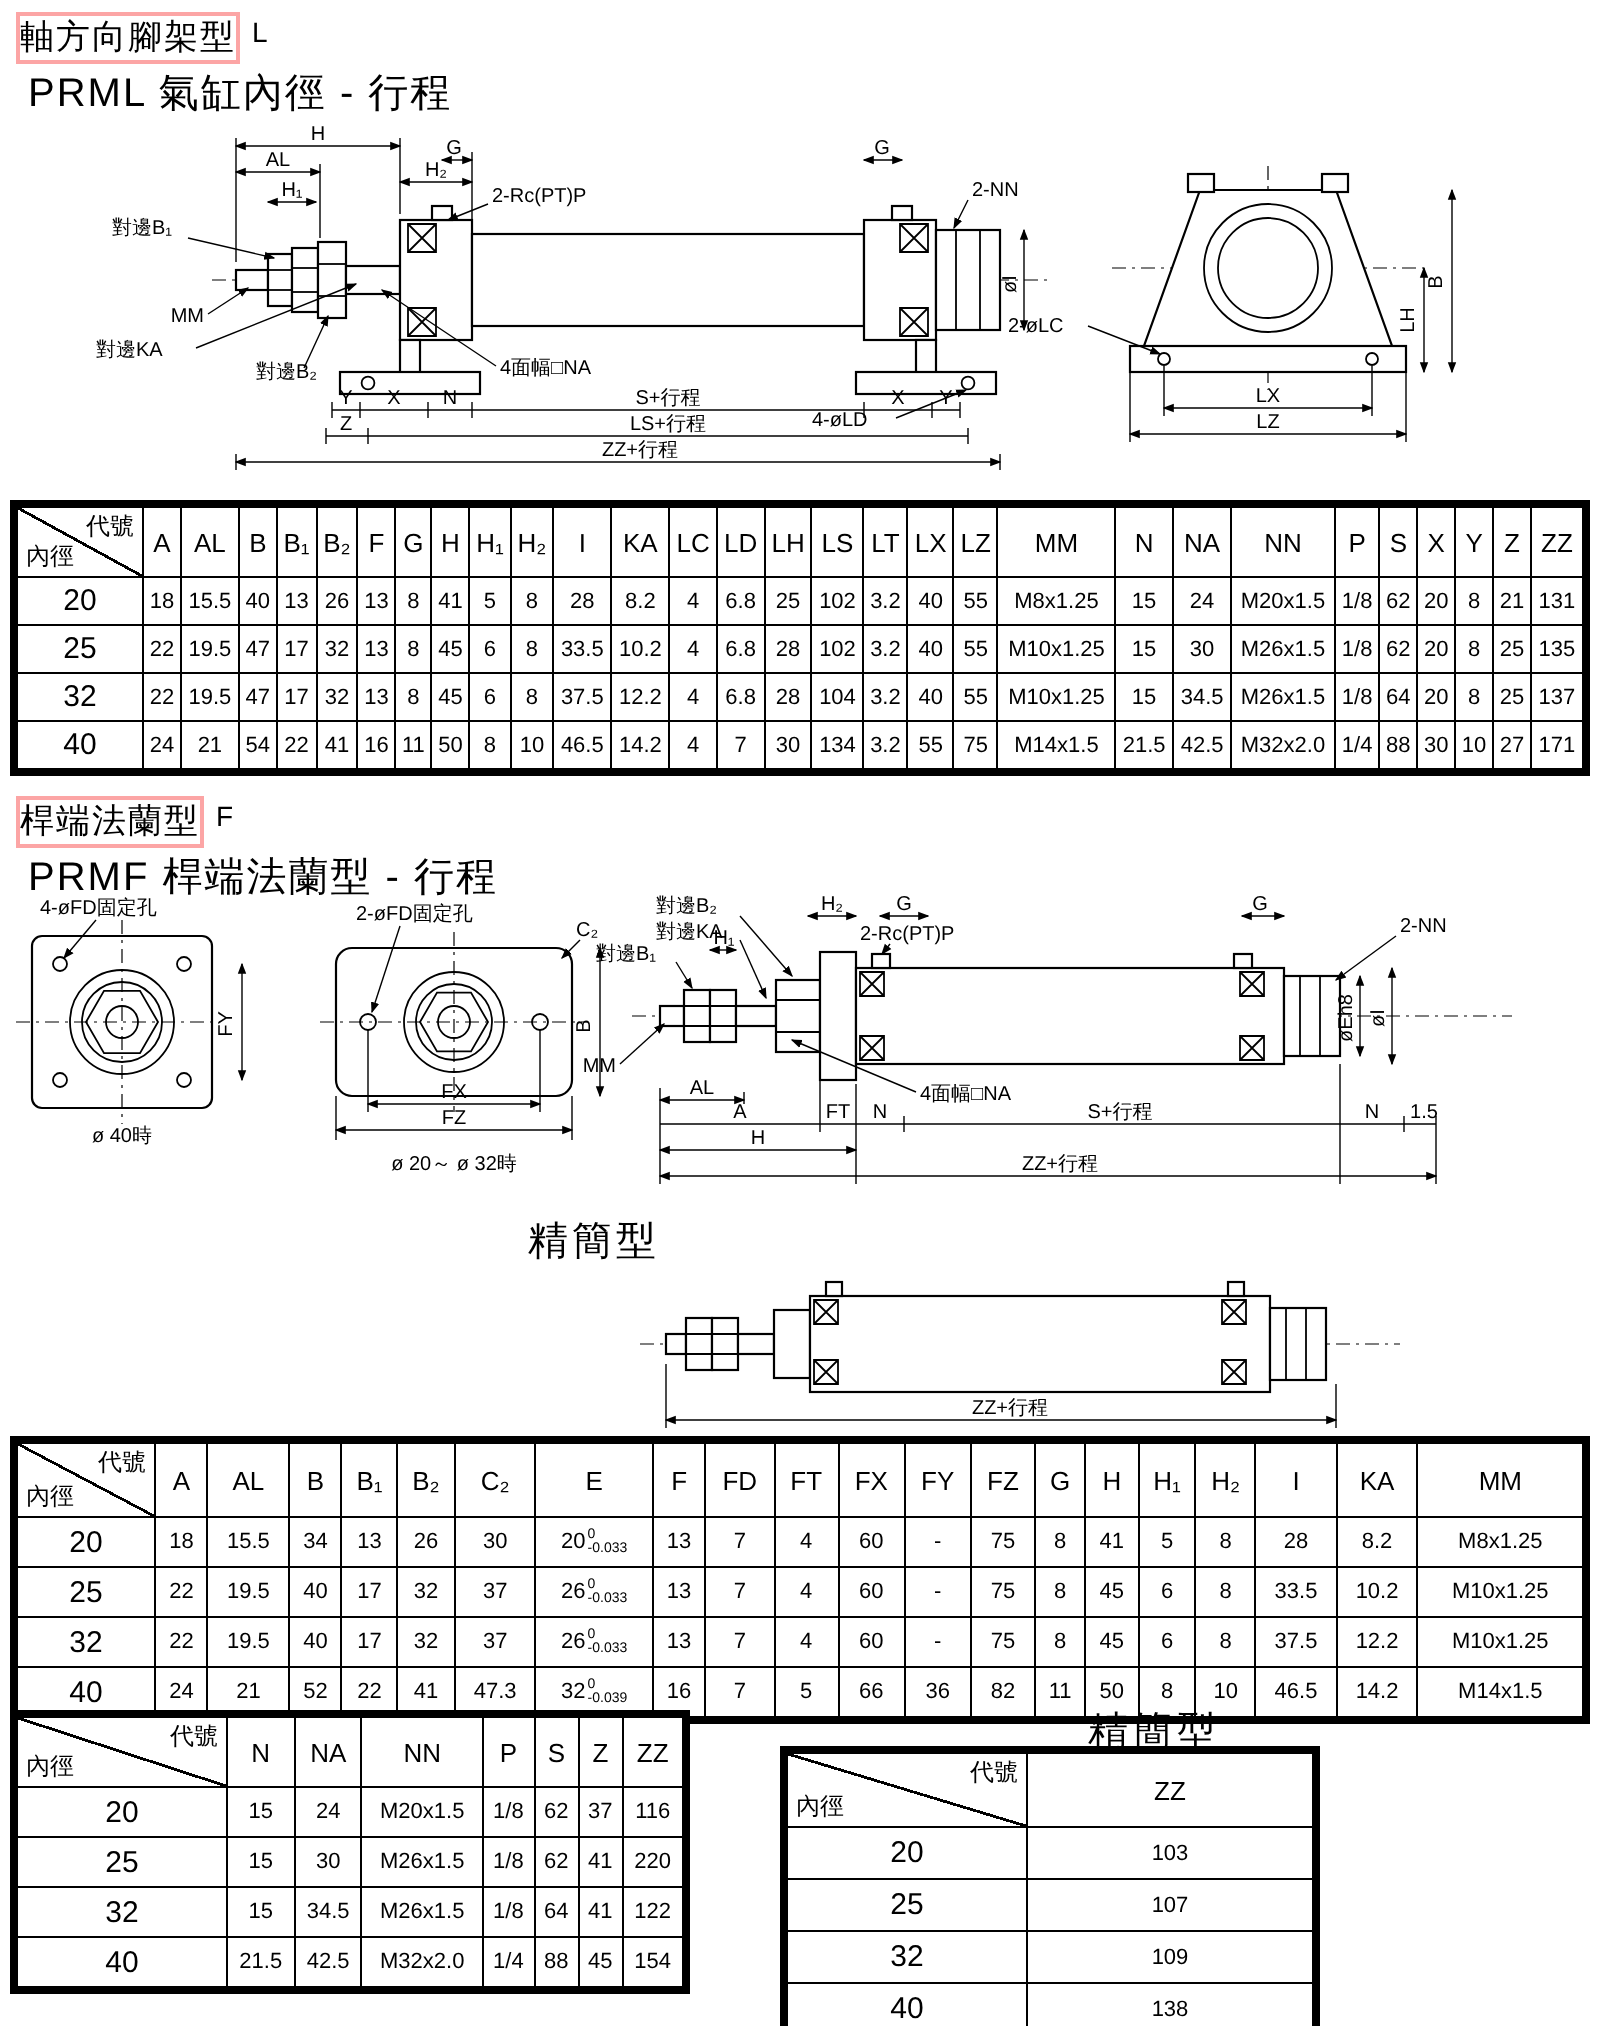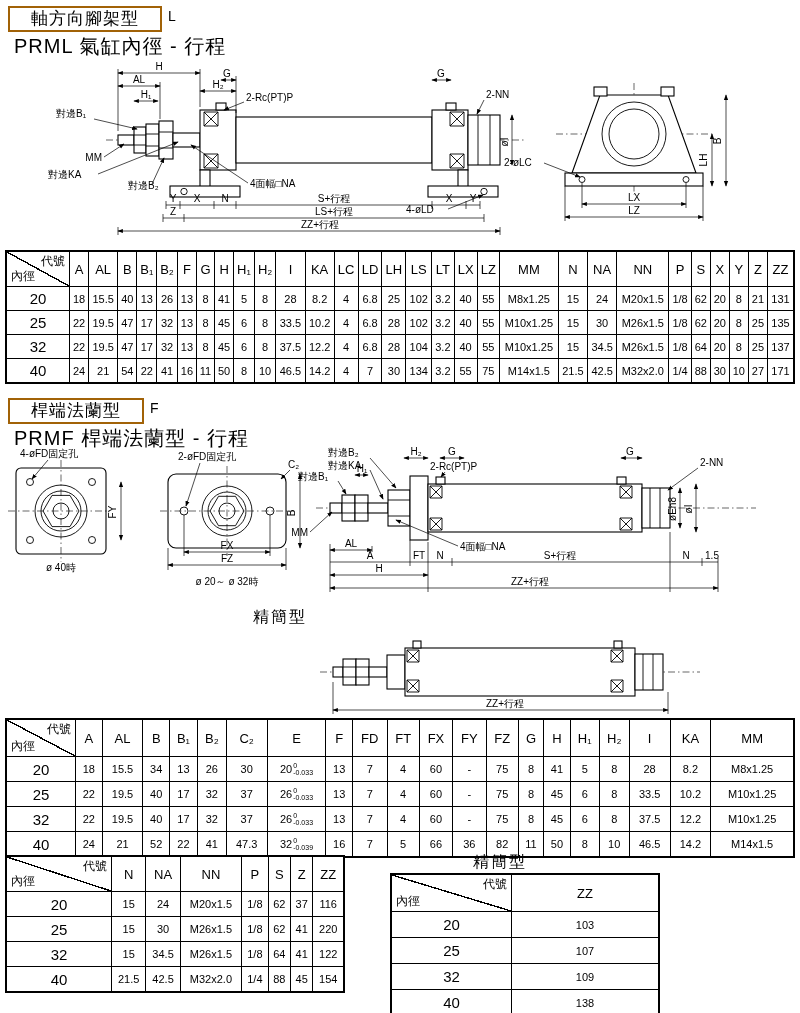--- a/index.html
+++ b/index.html
@@ -1,25 +1,25 @@
 <!DOCTYPE html>
 <html><head>
 <meta charset="utf-8">
 <style>
   html,body{margin:0;padding:0}
   body{width:800px;height:1013px;position:relative;background:#fff;color:#000;
        font-family:"Liberation Sans","DejaVu Sans",sans-serif;overflow:hidden}
   .abs{position:absolute}
   .sec-head{display:flex;align-items:flex-start;gap:6px}
-  .boxed{border:2px solid #a16207;padding:0 21px;font-size:17px;line-height:22px;letter-spacing:1px}
+  .boxed{border:2px solid #fca5a5;padding:0 0;font-size:17px;line-height:22px;letter-spacing:1px}
   .code{font-size:14px;line-height:14px;padding-top:3px}
   .subtitle{font-size:20px;letter-spacing:1px}
-  .center-title{font-size:16px;text-align:center;letter-spacing:2px}
-
-  table.dim{border-collapse:collapse;background:#fff;border:2px solid #000000}
+  .center-title{font-size:20px;text-align:right;letter-spacing:2px}
+
+  table.dim{border-collapse:collapse;background:#fff;border:4px solid #000000}
   table.dim th,table.dim td{border:1px solid #000;text-align:center;vertical-align:middle;
        white-space:nowrap;padding:0 2px;font-weight:normal}
   .colh{font-size:13px}
   .cell{font-size:11px;height:23px}
   .bore{font-size:15px}
   th.corner{position:relative;padding:0;background:linear-gradient(to top right,
        transparent calc(50% - 0.7px),#000 calc(50% - 0.7px),#000 calc(50% + 0.7px),
        transparent calc(50% + 0.7px))}
   .corner .ct{position:absolute;top:1px;right:4px;font-size:12px}
   .corner .cb{position:absolute;bottom:1px;left:4px;font-size:12px}

